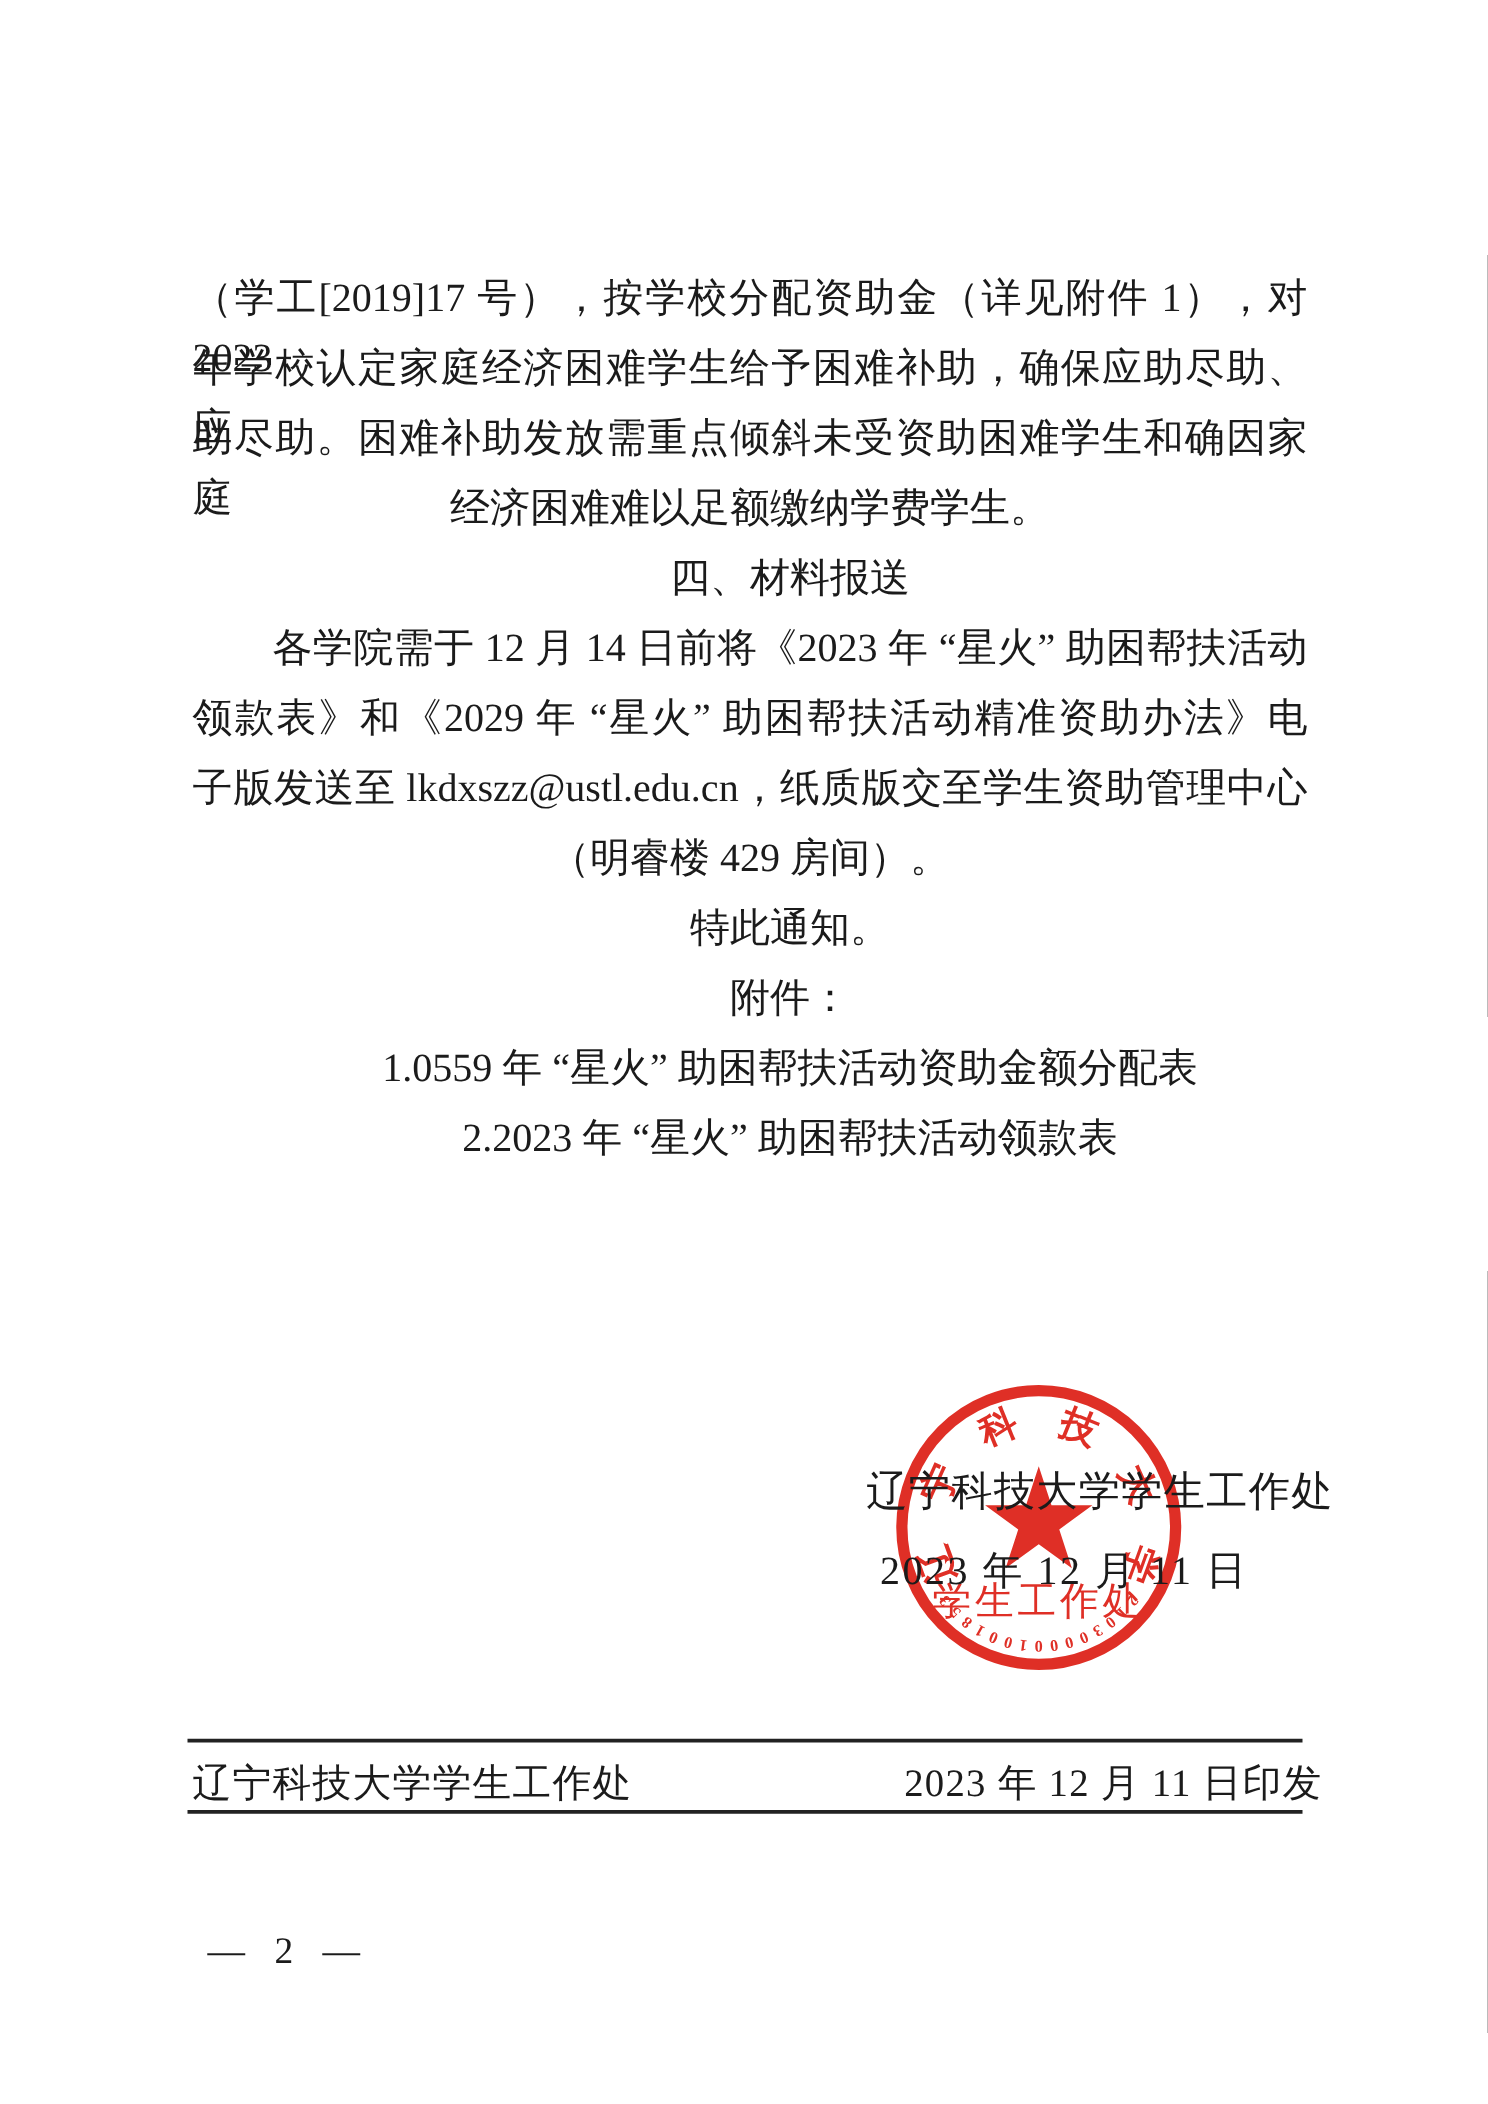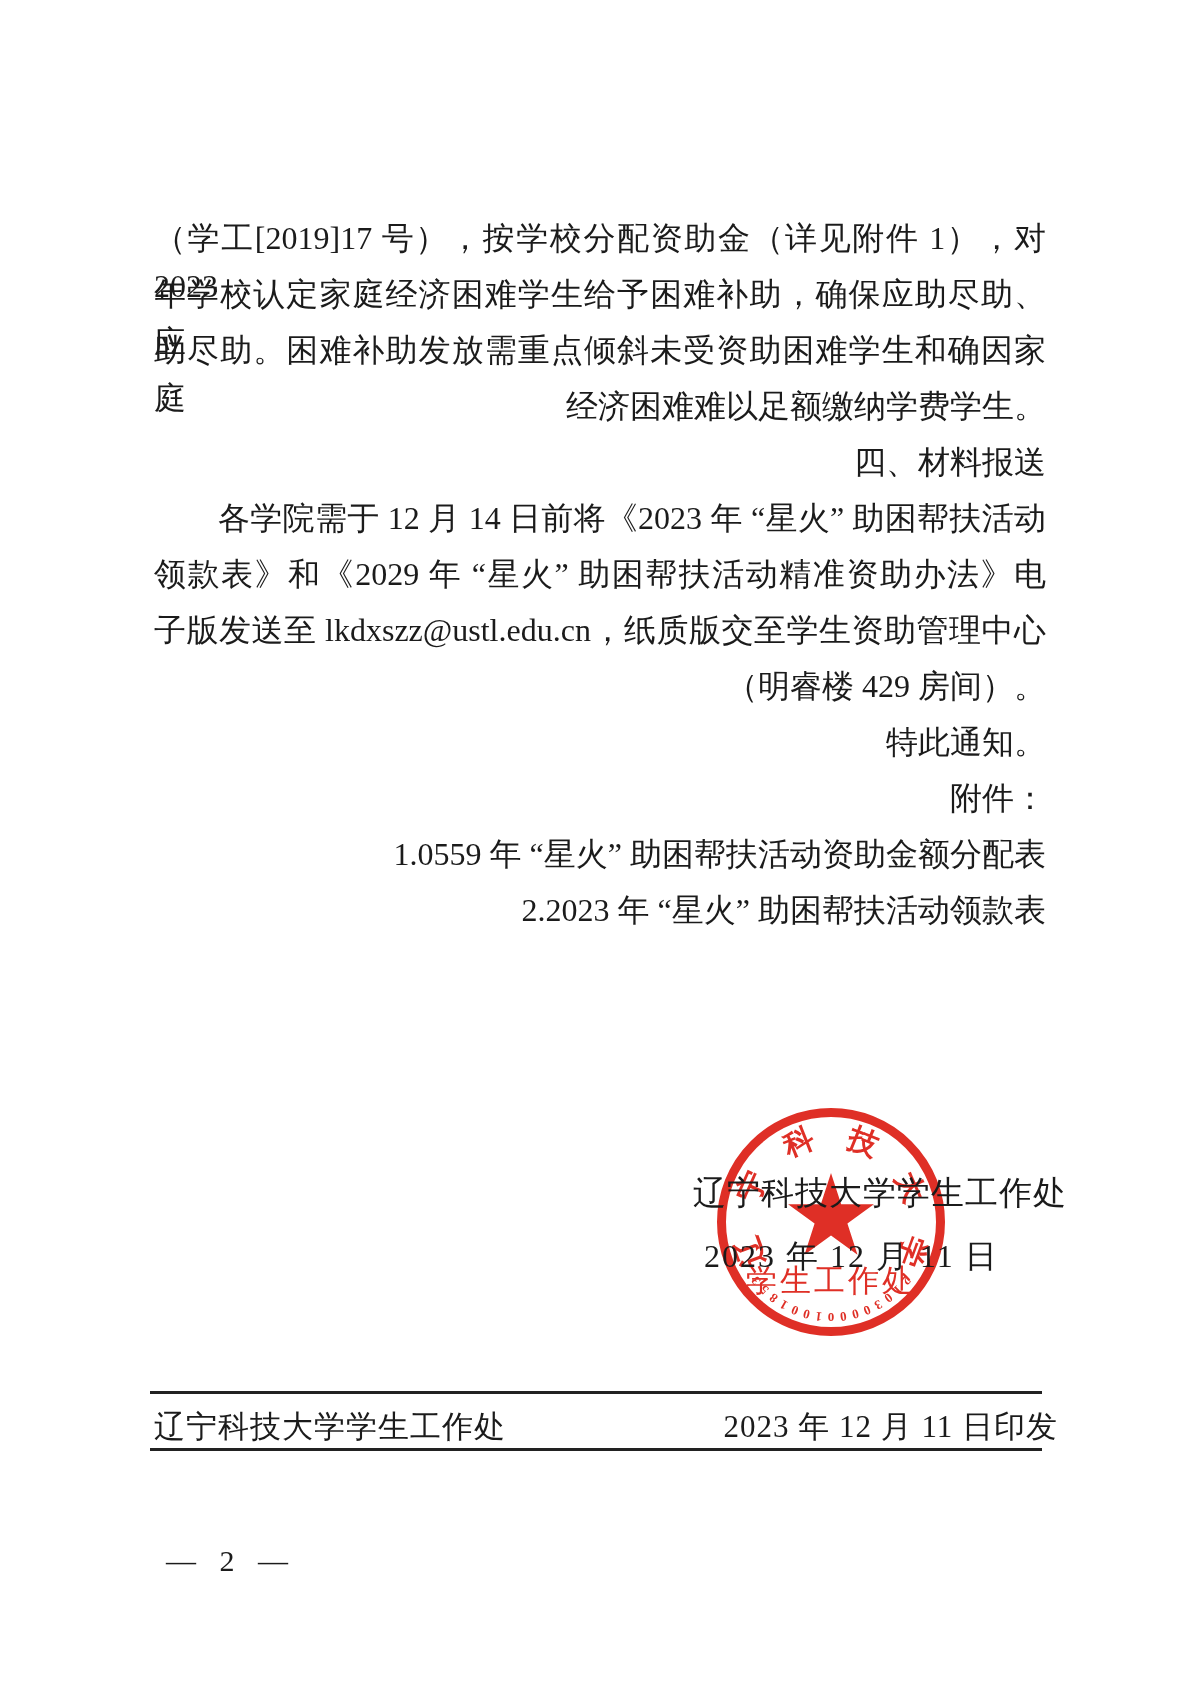--- a/index.html
+++ b/index.html
@@ -16,21 +16,21 @@
   .body-text{
     position:absolute;
     left:154px; top:214px;
     width:892px;
     font-size:32px;
     line-height:48px;
   }
   .body-line{
     height:56px;
     white-space:nowrap;
-    text-align:right;
+    text-align:center;
   }
   .body-line.j{
     white-space:normal;
     text-align:justify;
     text-align-last:justify;
     text-justify:inter-character;
   }
   .body-line.indent{ padding-left:64px; }
   .body-line.j.indent{ padding-left:64px; }
 

